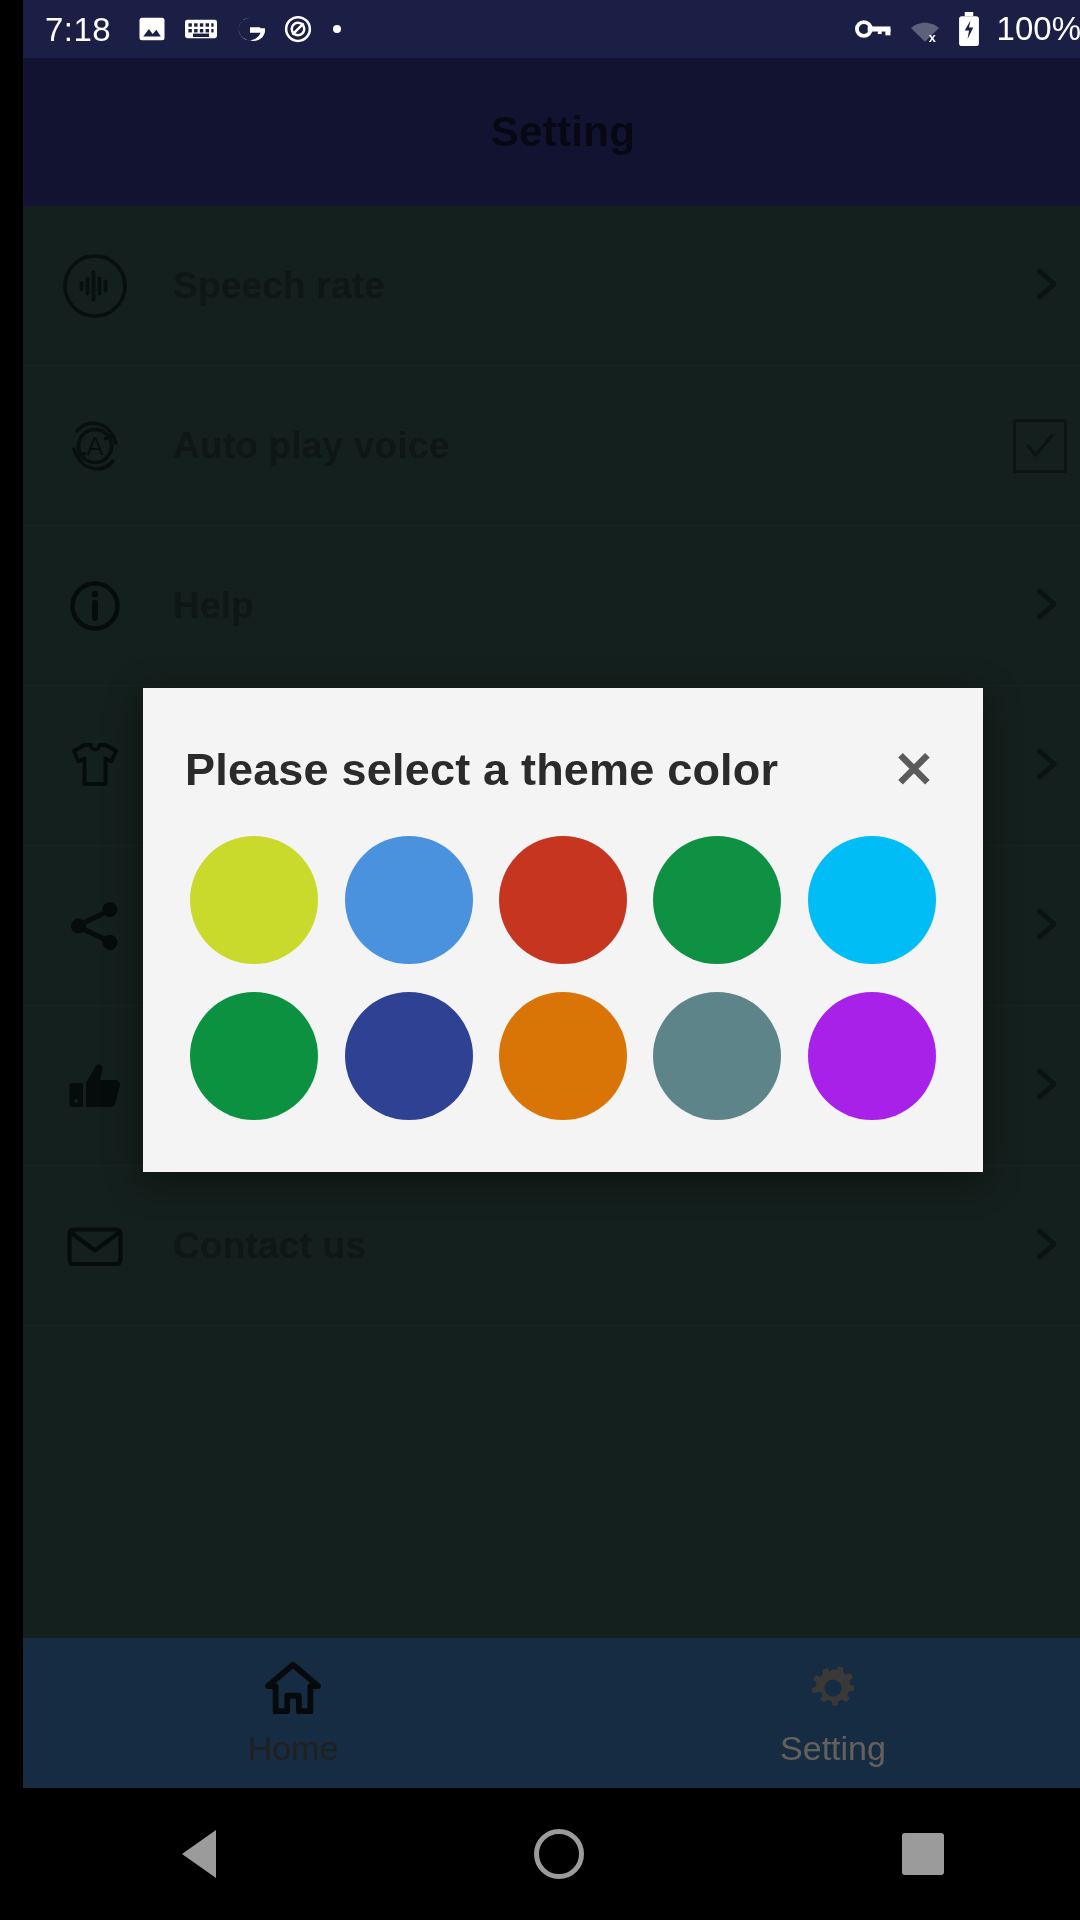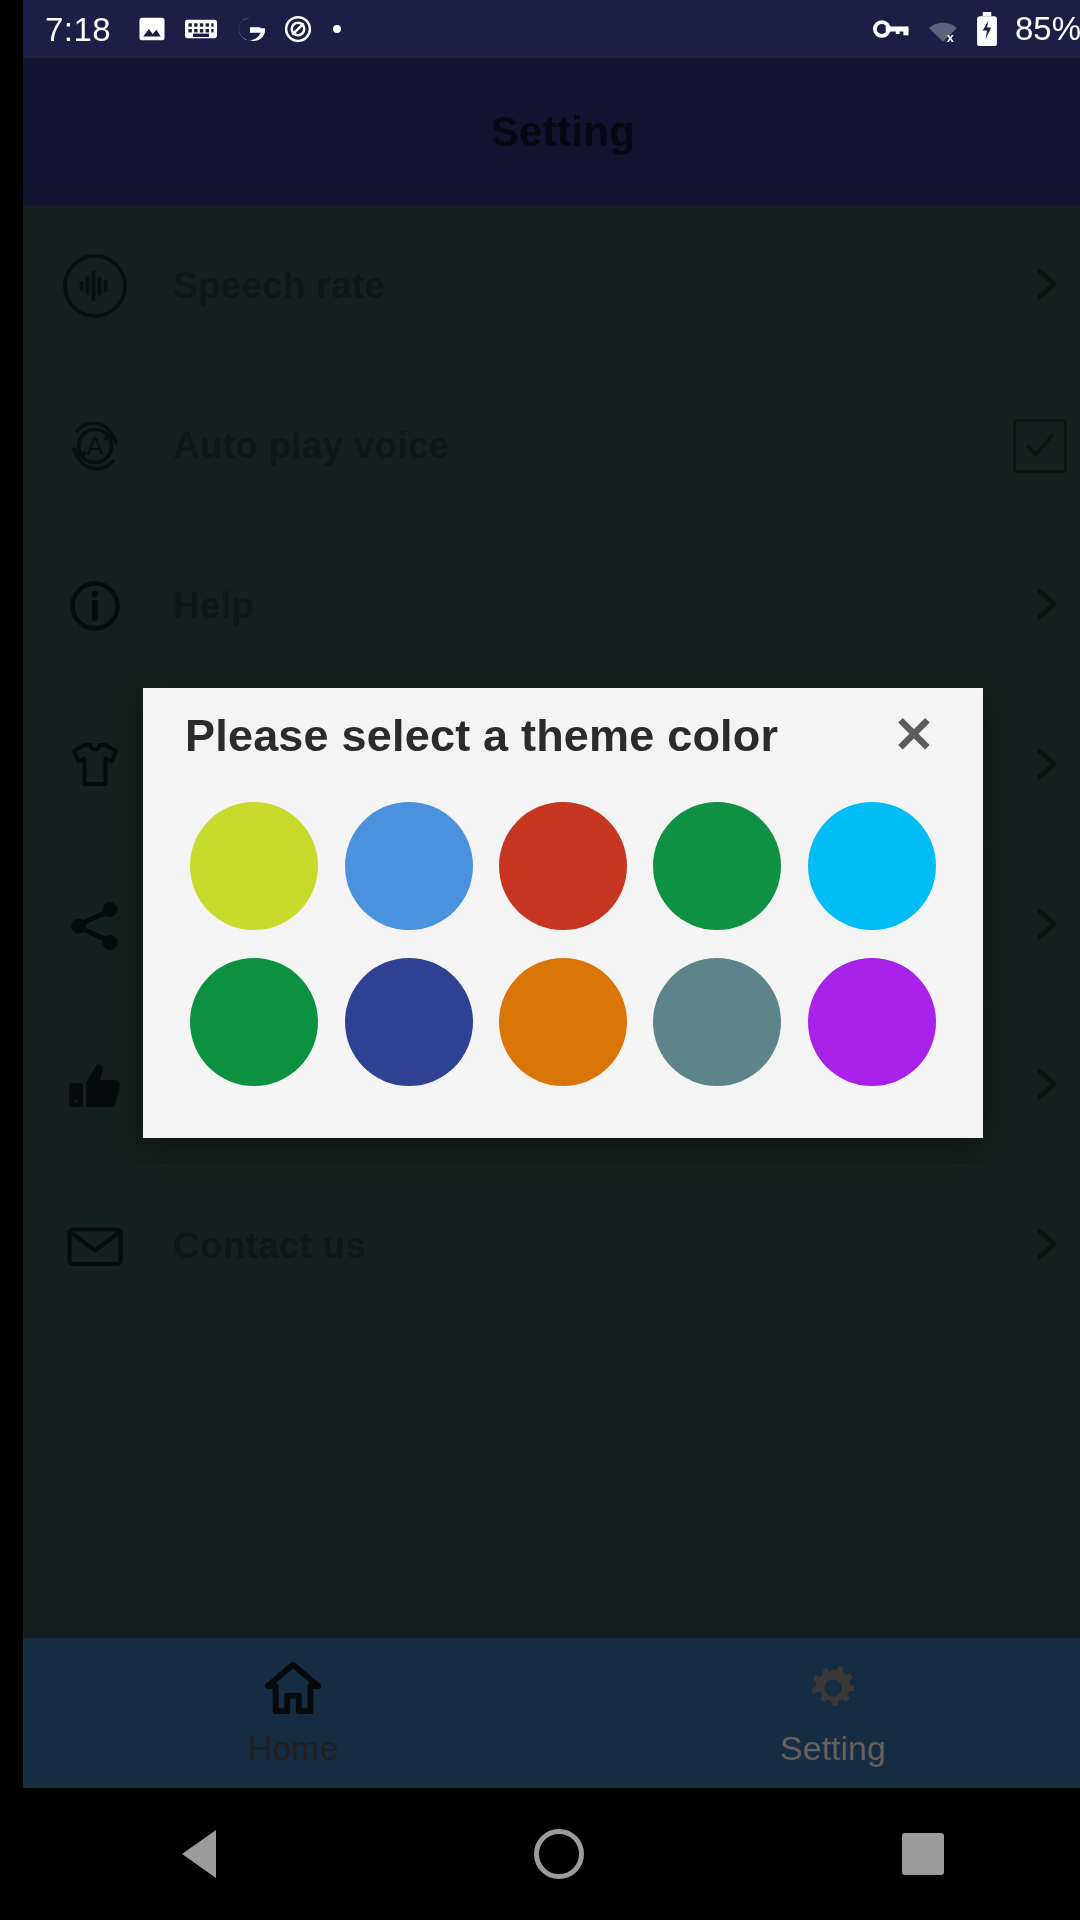--- a/index.html
+++ b/index.html
@@ -83,22 +83,22 @@
   }
 
   
   .dialog{
     position:absolute; z-index:25;
     left:120px; top:688px; width:840px;
     background:#f4f4f4;
     box-shadow:0 8px 34px rgba(0,0,0,.45);
   }
   .dlg-head{
-    display:flex; justify-content:space-between;
-    padding:22px 42px 8px 42px;
+    display:flex; align-items:center; justify-content:space-between;
+    padding:56px 42px 8px 42px;
   }
   .dlg-title{
     font-size:45px; font-weight:bold; color:#2b2b2b; letter-spacing:.2px;
   }
   .dlg-close{
     font-size:50px; line-height:1; color:#5b5b5b; font-weight:bold;
     cursor:pointer; padding:0 6px;
   }
   .swatch-grid{
     padding:32px 34px 52px 34px;
@@ -176,21 +176,21 @@
             <text x="17" y="21" font-size="10" fill="#fff" font-family="Liberation Sans, sans-serif" font-weight="bold">x</text>
           </svg>
       </span>
       <span class="sbicon">
         <svg width="24" height="34" viewBox="0 0 16 24">
             <rect x="5" y="0" width="6" height="3" fill="#fff"></rect>
             <rect x="1" y="3" width="14" height="21" rx="2" fill="#fff"></rect>
             <path d="M9 6l-4 7h3l-1 6 4-8H8z" fill="#1b1f45"></path>
           </svg>
       </span>
-      <span class="sb-batt-text">85%</span>
+      <span class="sb-batt-text">100%</span>
     </div>
   </div>
 
   <div class="appbar" style="background: rgb(33, 36, 89);">
     <div class="appbar-title">Setting</div>
   </div>
 
   <div class="content">
 
     <div class="row">

